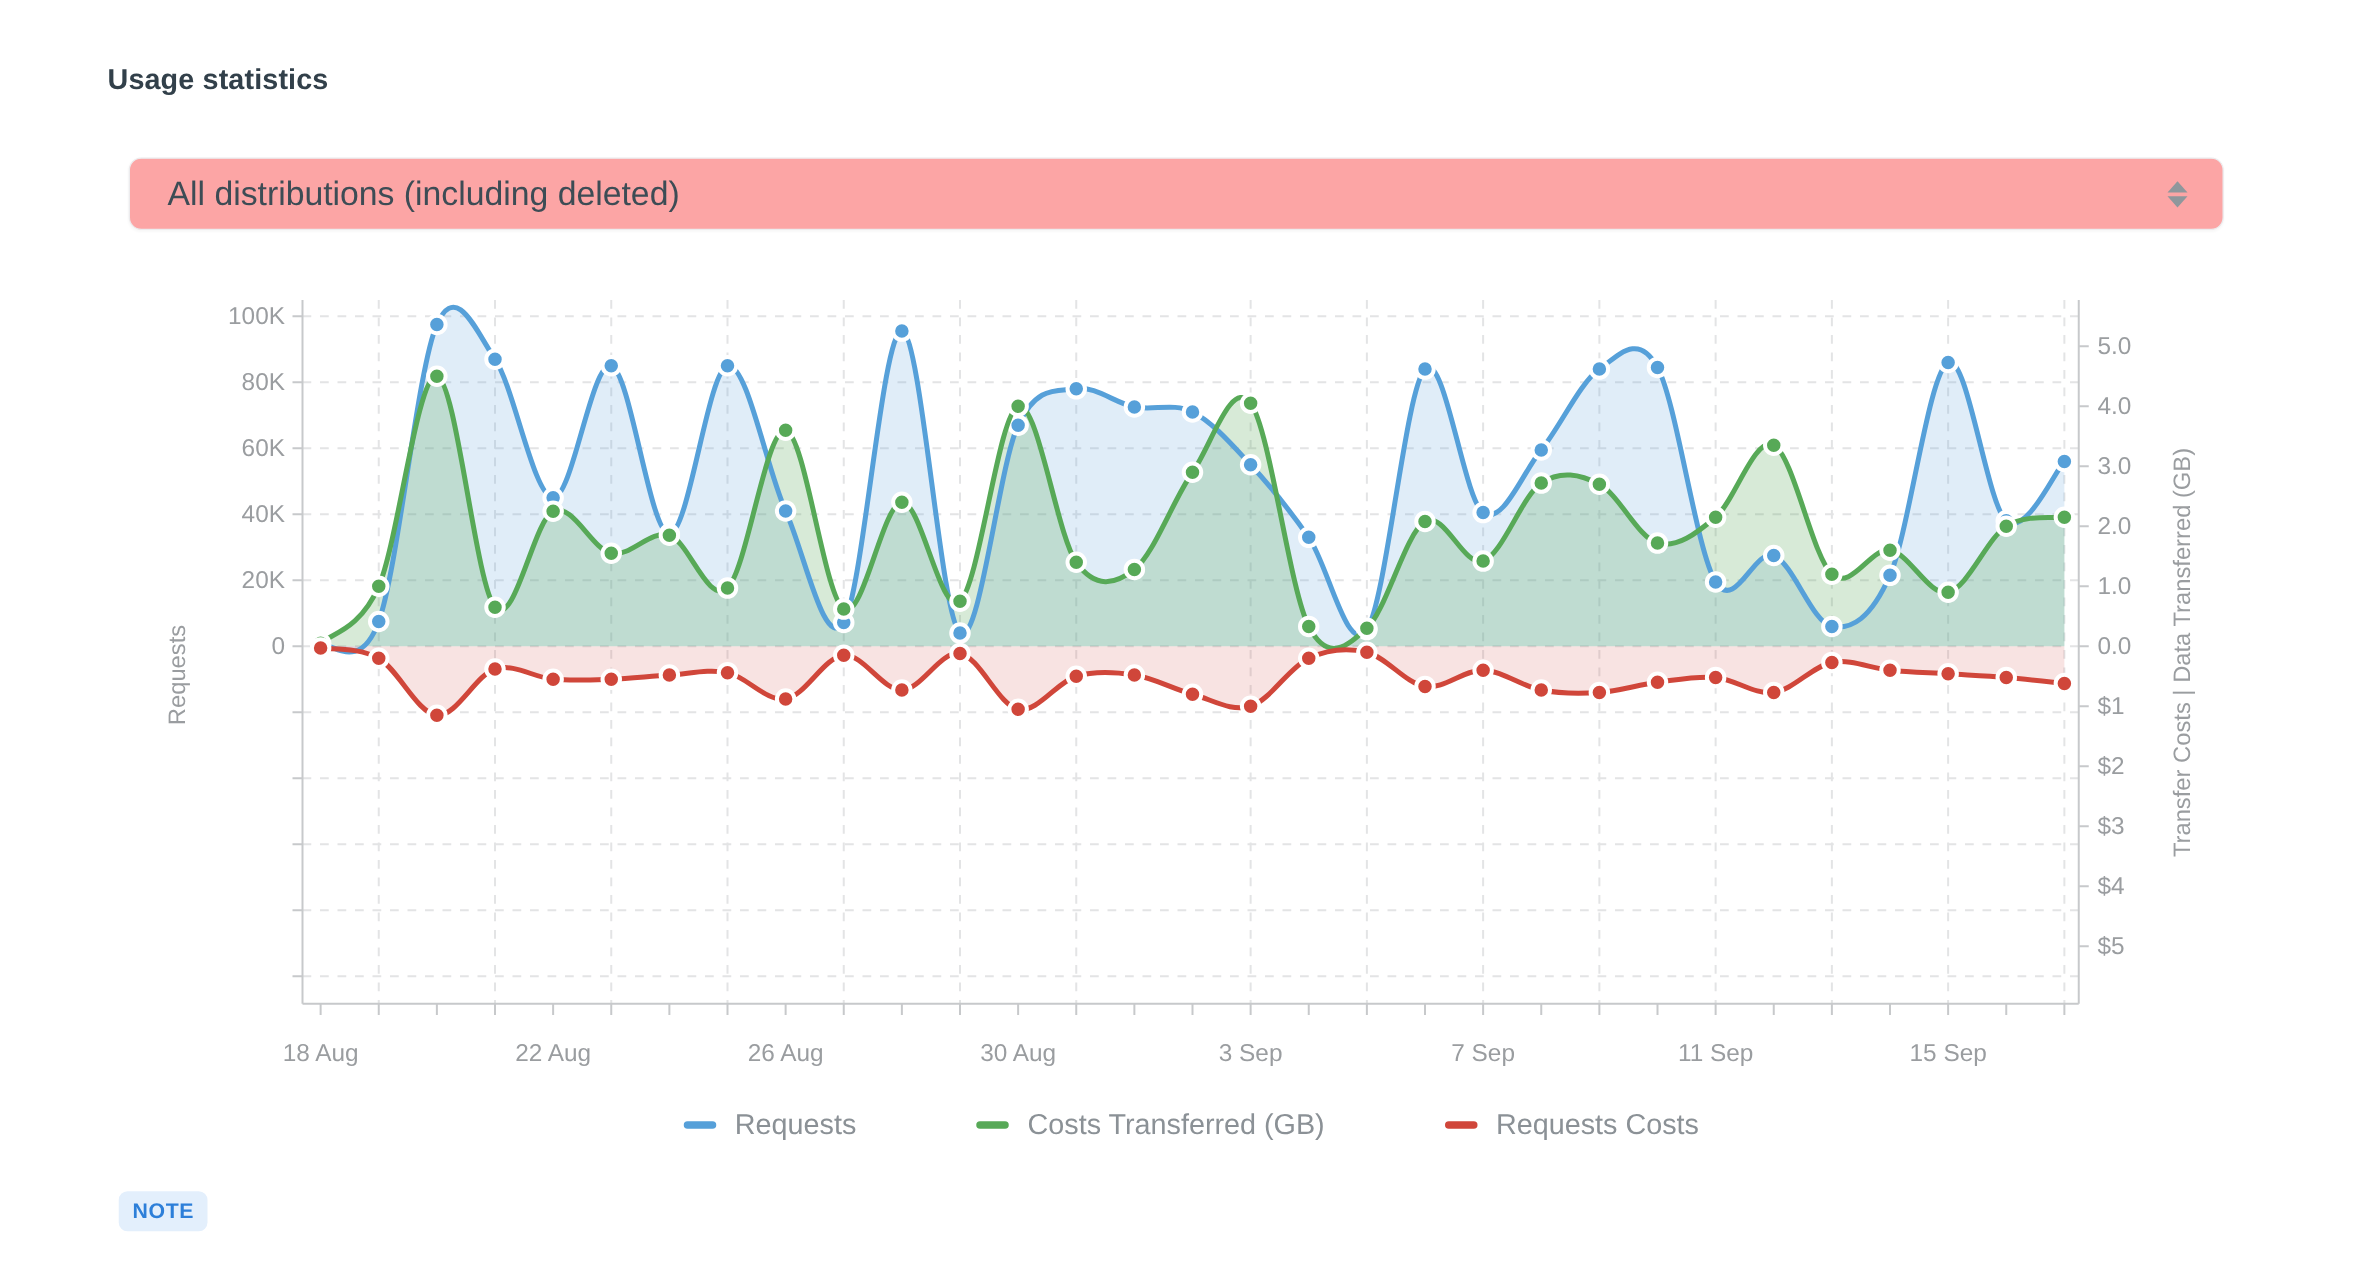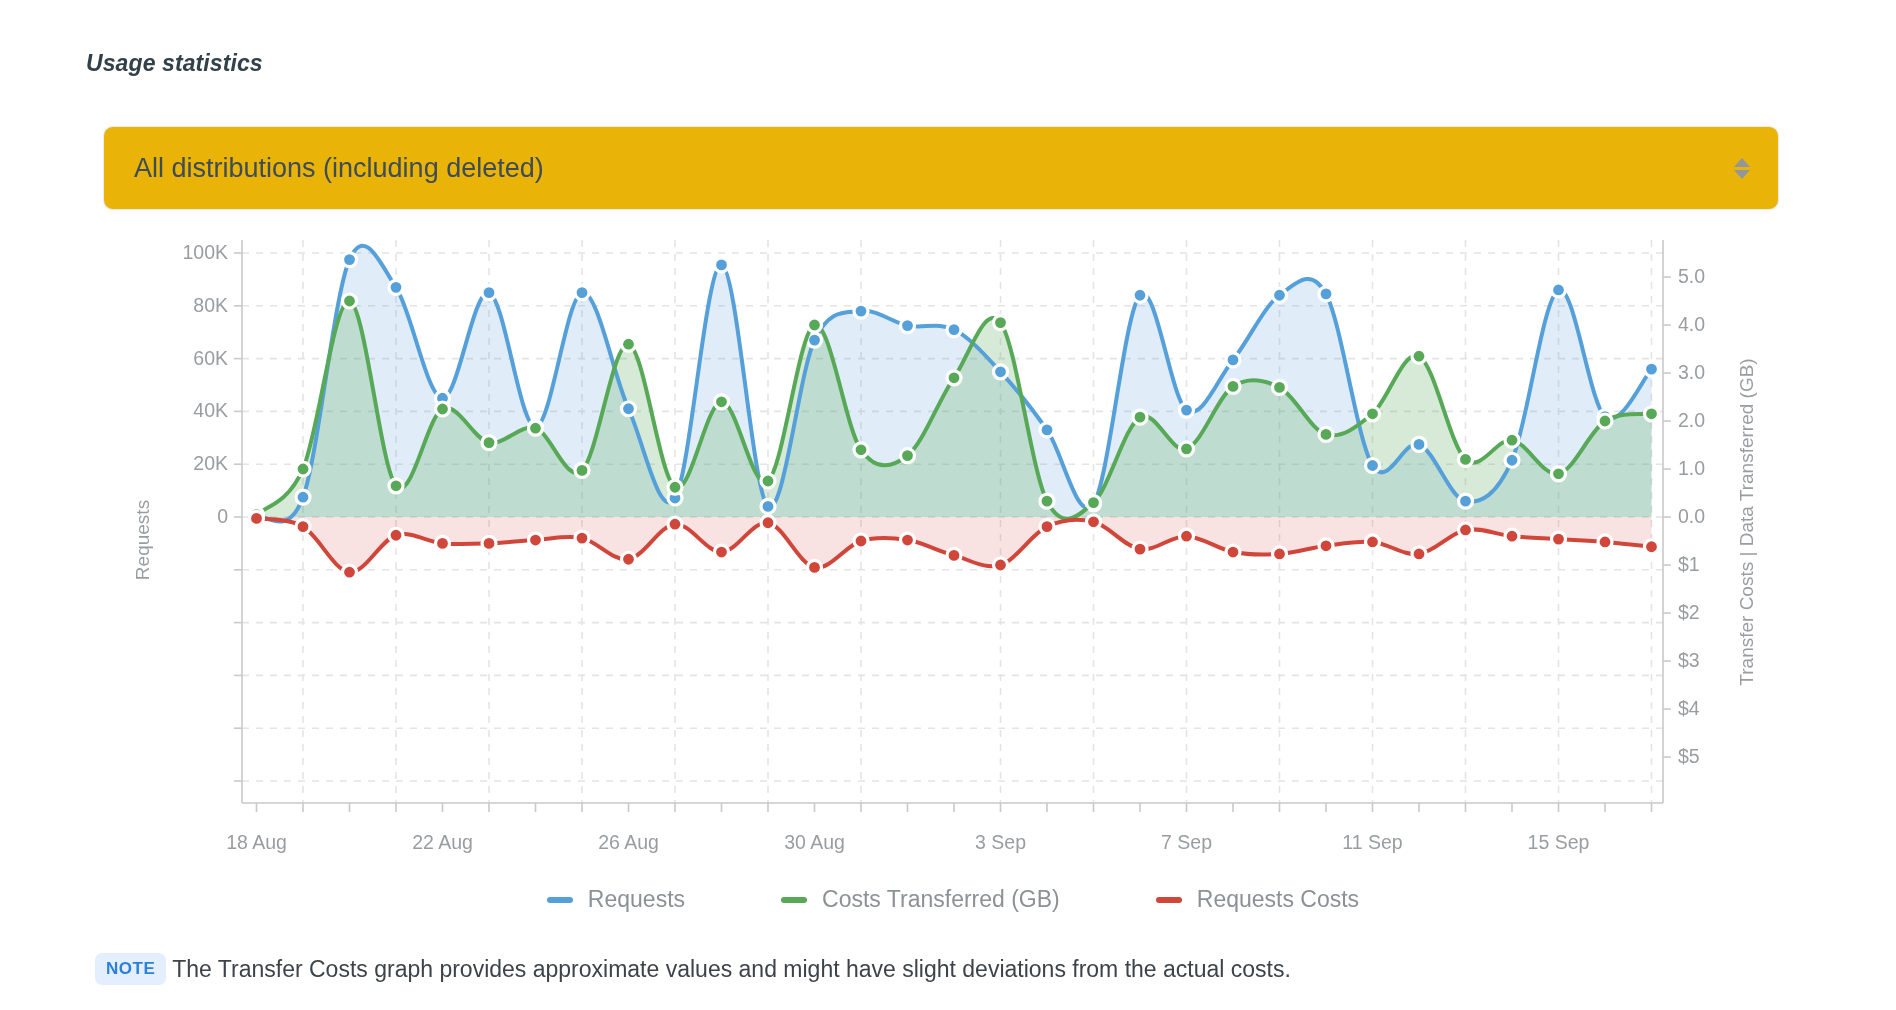--- a/index.html
+++ b/index.html
@@ -1,25 +1,25 @@
 <!DOCTYPE html>
 <html><head>
 <meta charset="utf-8">
 <style>
   * { margin:0; padding:0; box-sizing:border-box; }
   html,body { width:1896px; height:1010px; background:#ffffff; font-family:"Liberation Sans", sans-serif; overflow:hidden; position:relative; }
 
   .page-title {
     position:absolute; left:86px; top:50px;
-    font-size:23px; font-weight:700; color:#32404a; letter-spacing:.1px;font-style:italic;
+    font-size:23px; font-weight:700; color:#32404a; letter-spacing:.1px;
   }
 
   .dist-select {
-    position:absolute; left:103px; top:126px; width:1676px; height:84px;
-    background:#eab308; border:1px solid #ececee; border-radius:10px;
+    position:absolute; left:103px; top:126px; width:1676px; height:58px;
+    background:#fca5a5; border:1px solid #ececee; border-radius:10px;
     box-shadow:0 1px 2px rgba(0,0,0,0.03);
     display:flex; align-items:center; justify-content:space-between;
     padding:0 28px 0 30px; cursor:pointer;
   }
   .dist-select .value { font-size:27px; color:#3d4c55; }
   .sorter { display:flex; flex-direction:column; gap:3px; align-items:center; }
   .sorter .tri-up    { width:0; height:0; border-left:8px solid transparent; border-right:8px solid transparent; border-bottom:9px solid #8f979c; }
   .sorter .tri-down  { width:0; height:0; border-left:8px solid transparent; border-right:8px solid transparent; border-top:9px solid #8f979c; }
 
   .chart-wrap { position:absolute; left:0; top:0; width:1708px; height:870px; }
@@ -285,14 +285,13 @@
     <span class="legend-text">Costs Transferred (GB)</span>
   </div>
   <div class="legend-item">
     <span class="legend-dash" style="background: rgb(208, 70, 58);"></span>
     <span class="legend-text">Requests Costs</span>
   </div>
 </div>
 
 <div class="note-row">
   <span class="note-badge">NOTE</span>
-  <span class="note-text">The Transfer Costs graph provides approximate values and might have slight deviations from the actual costs.</span>
 </div>
 
 </body></html>

